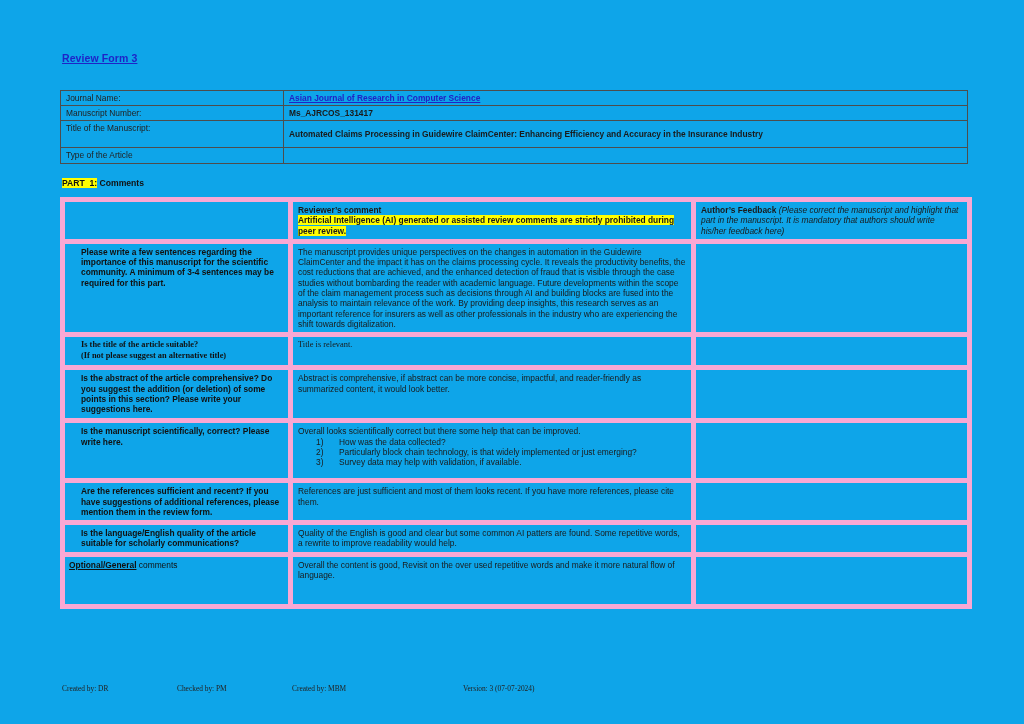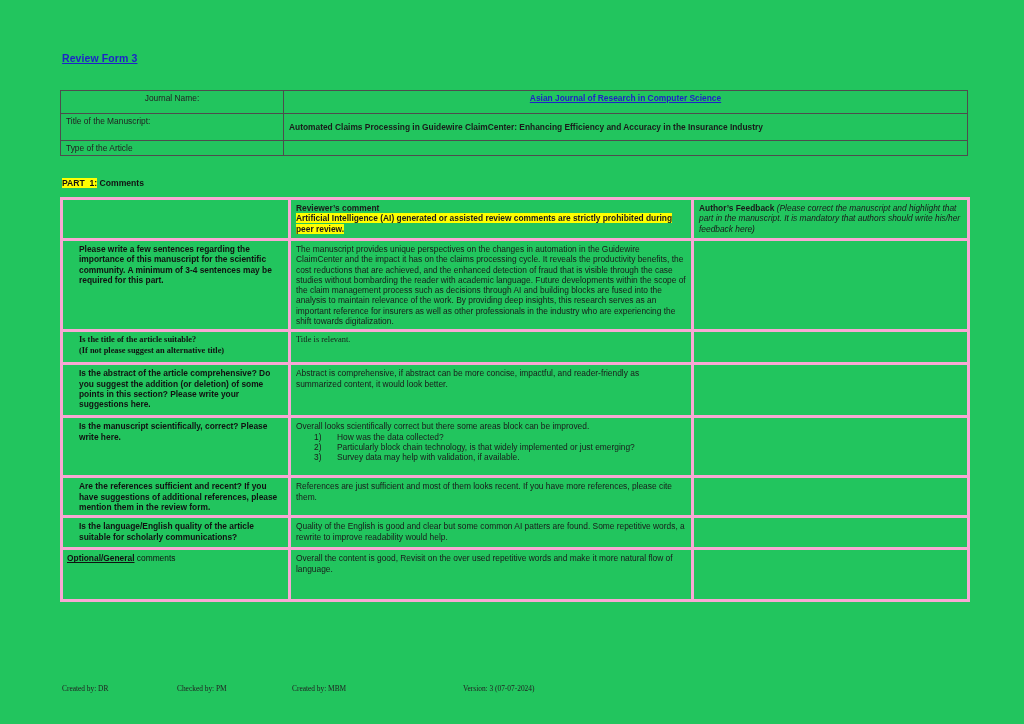--- a/index.html
+++ b/index.html
@@ -4,60 +4,60 @@
 <style>
   * { margin: 0; padding: 0; box-sizing: border-box; }
   html, body { background: #ffffff; }
   body {
     width: 1024px; height: 724px;
     font-family: "Liberation Sans", "DejaVu Sans", sans-serif;
     color: #1a1a1a;
     position: relative;
     overflow: hidden;
   }
-  .page { position: absolute; inset: 0; background: #22c55e; }
+  .page { position: absolute; inset: 0; background: #0ea5e9; }
 
   
   .form-title {
     position: absolute; left: 62px; top: 52px;
     font-size: 10.5px; font-weight: bold;
     color: #1e24c8; text-decoration: underline;
     letter-spacing: 0.1px;
   }
 
   
   table { border-collapse: collapse; table-layout: fixed; }
   .jt {
     position: absolute; left: 60px; top: 90px; width: 907px;
     font-size: 8.4px; line-height: 10.2px;
   }
   .jt td { border: 1px solid #4d4d4d; padding: 2px 5px; vertical-align: top; }
   .jt .lbl { width: 223px; color: #222; }
-  .jt tr.r1 td { height: 23px; text-align: center; }
+  .jt tr.r1 td { height: 15px; }
   .jt tr.r2 td { height: 14px; }
   .jt tr.r3 td { height: 27px; }
   .jt tr.r3 td.val { vertical-align: middle; }
   .jt tr.r4 td { height: 14px; }
   .jt .val { font-weight: bold; }
   .jt a.jlink { color: #2022c6; font-weight: bold; text-decoration: underline; cursor: pointer; }
 
   
   .part-heading {
     position: absolute; left: 62px; top: 178px;
     font-size: 8.6px; font-weight: bold; color: #111;
   }
   .hl { background: #ffff00; }
   .part-hl { white-space: pre; }
 
   
   .mt {
     position: absolute; left: 60px; top: 197px; width: 907px;
     font-size: 8.4px; line-height: 10.3px;
   }
-  .mt td { border: 3px solid #f9a8d4; vertical-align: top; padding: 3px 5px; }
+  .mt td { border: 5px solid #f9a8d4; vertical-align: top; padding: 3px 5px; }
   .mt col.c1 { width: 228px; }
   .mt col.c2 { width: 403px; }
   .mt col.c3 { width: 276px; }
   .mt tr.hrow td  { height: 41px; }
   .mt tr.row1 td { height: 90px; }
   .mt tr.row2 td { height: 33px; font-family: Liberation Serif, serif; }
   .mt tr.row3 td { height: 53px; }
   .mt tr.row4 td { height: 60px; }
   .mt tr.row5 td { height: 38px; }
   .mt tr.row6 td { height: 32px; }
@@ -90,20 +90,24 @@
   <table class="jt">
     <colgroup>
         <col style="width:223px">
         <col style="width:684px">
       </colgroup>
     <tbody>
         <tr class="r1">
       <td class="lbl">Journal Name:</td>
       <td><a class="jlink">Asian Journal of Research in Computer Science</a></td>
     </tr>
+    <tr class="r2">
+      <td class="lbl">Manuscript Number:</td>
+      <td class="val">Ms_AJRCOS_131417</td>
+    </tr>
     <tr class="r3">
       <td class="lbl">Title of the Manuscript:</td>
       <td class="val">Automated Claims Processing in Guidewire ClaimCenter: Enhancing Efficiency and Accuracy in the Insurance Industry</td>
     </tr>
     <tr class="r4">
       <td class="lbl">Type of the Article</td>
       <td class="val"></td>
     </tr>
   </tbody>
     </table>
@@ -145,21 +149,21 @@
 
     <tr class="row3">
       <td class="q">Is the abstract of the article comprehensive? Do you suggest the addition (or deletion) of some points in this section? Please write your suggestions here.</td>
       <td>Abstract is comprehensive, if abstract can be more concise, impactful, and reader-friendly as summarized content, it would look better.</td>
       <td></td>
     </tr>
 
     <tr class="row4">
       <td class="q">Is the manuscript scientifically, correct? Please write here.</td>
       <td>
-        <div>Overall looks scientifically correct but there some areas block can be improved.</div>
+        <div>Overall looks scientifically correct but there some help that can be improved.</div>
         <div class="li">
               <span class="num">1)</span>
               <span class="txt">How was the data collected?</span>
             </div>
         <div class="li">
               <span class="num">2)</span>
               <span class="txt">Particularly block chain technology, is that widely implemented or just emerging?</span>
             </div>
         <div class="li">
               <span class="num">3)</span>

